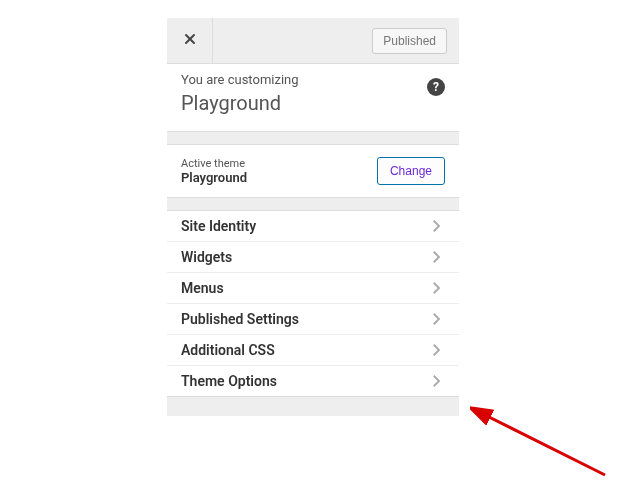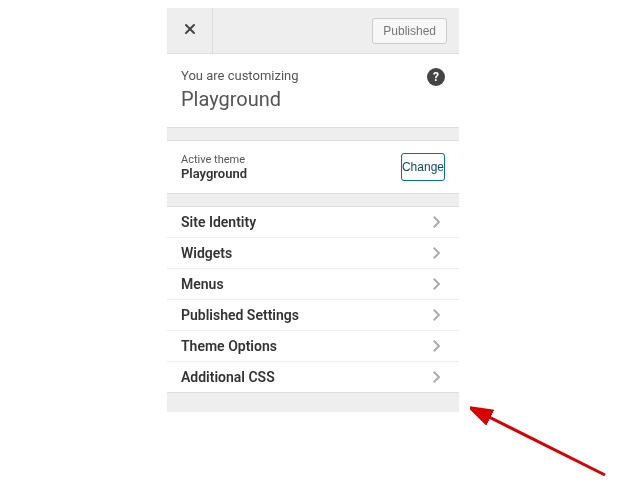--- a/index.html
+++ b/index.html
@@ -6,21 +6,21 @@
     body {
       font-family: -apple-system, BlinkMacSystemFont, "Segoe UI", Roboto, sans-serif;
       background: #fff;
       width: 630px;
       height: 504px;
       position: relative;
     }
     .panel {
       position: absolute;
       left: 167px;
-      top: 8px;
+      top: 18px;
       width: 292px;
       background: #fff;
     }
     .topbar {
       background: #eee;
       height: 46px;
       display: flex;
       align-items: center;
       border-bottom: 1px solid #ddd;
     }
@@ -39,21 +39,21 @@
       background: #f7f7f7;
       border: 1px solid #ccc;
       border-radius: 3px;
       color: #777;
       font-size: 12px;
       padding: 5px 10px;
       margin-right: 12px;
       cursor: pointer;
     }
     .intro {
-      padding: 14px 14px 16px 14px;
+      padding: 8px 14px 16px 14px;
       position: relative;
     }
     .intro-label {
       font-size: 13px;
       color: #555;
       margin-bottom: 4px;
     }
     .intro-title {
       font-size: 20px;
       color: #555;
@@ -92,23 +92,23 @@
       color: #555;
     }
     .theme-name {
       font-size: 13px;
       color: #333;
       font-weight: 600;
     }
     .change-btn {
       background: #fdfdfd;
       border: 1px solid #0073aa;
-      color: #0c4a6e;
+      color: #6d28d9;
       font-size: 12px;
-      padding: 5px 0;
+      padding: 5px 12px;
       border-radius: 3px;
       cursor: pointer;
     }
     .menu { }
     .menu-item {
       border-top: 1px solid #eee;
       padding: 6px 14px;
       display: flex;
       align-items: center;
       justify-content: space-between;
@@ -197,29 +197,29 @@
     </div>
     <div class="menu-item">
       <span class="menu-label">Published Settings</span>
       <span class="chevron">
           <svg viewBox="0 0 24 24" fill="none" stroke="currentColor" stroke-width="2.5">
             <polyline points="9 5 16 12 9 19"></polyline>
           </svg>
         </span>
     </div>
     <div class="menu-item">
+      <span class="menu-label">Additional CSS</span>
+      <span class="chevron">
+          <svg viewBox="0 0 24 24" fill="none" stroke="currentColor" stroke-width="2.5">
+            <polyline points="9 5 16 12 9 19"></polyline>
+          </svg>
+        </span>
+    </div>
+    <div class="menu-item">
       <span class="menu-label">Theme Options</span>
-      <span class="chevron">
-          <svg viewBox="0 0 24 24" fill="none" stroke="currentColor" stroke-width="2.5">
-            <polyline points="9 5 16 12 9 19"></polyline>
-          </svg>
-        </span>
-    </div>
-    <div class="menu-item">
-      <span class="menu-label">Additional CSS</span>
       <span class="chevron">
           <svg viewBox="0 0 24 24" fill="none" stroke="currentColor" stroke-width="2.5">
             <polyline points="9 5 16 12 9 19"></polyline>
           </svg>
         </span>
     </div>
   </div>
 
   <div class="bottom-gap"></div>
 

